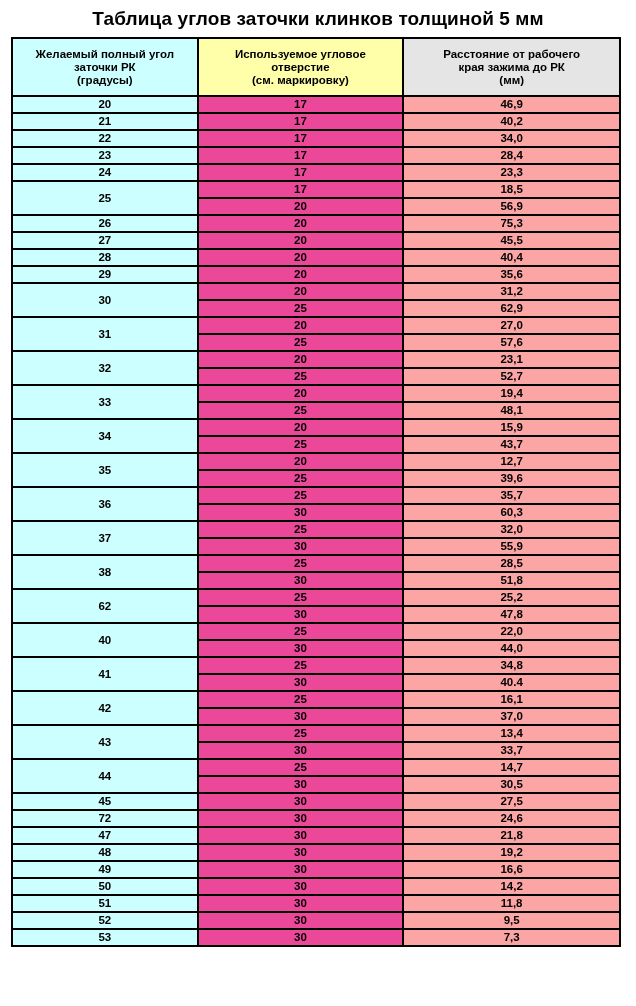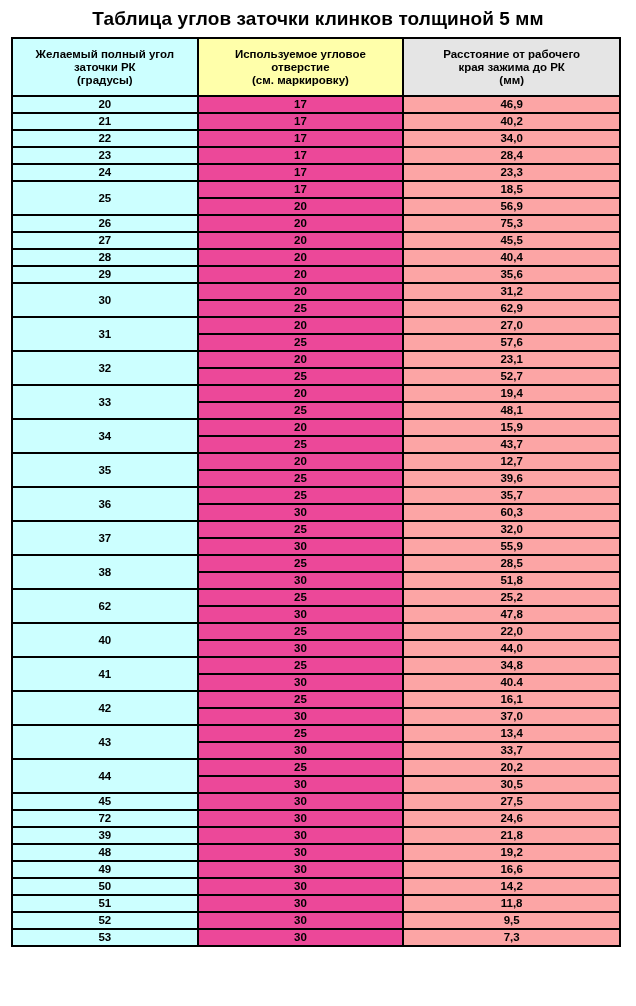--- a/index.html
+++ b/index.html
@@ -275,38 +275,38 @@
           <td class="cell-hole">25</td>
           <td class="cell-dist">13,4</td>
         </tr>
         <tr>
           <td class="cell-hole">30</td>
           <td class="cell-dist">33,7</td>
         </tr>
         <tr>
           <td class="cell-angle" rowspan="2">44</td>
           <td class="cell-hole">25</td>
-          <td class="cell-dist">20,2</td>
+          <td class="cell-dist">14,7</td>
         </tr>
         <tr>
           <td class="cell-hole">30</td>
           <td class="cell-dist">30,5</td>
         </tr>
         <tr>
           <td class="cell-angle">45</td>
           <td class="cell-hole">30</td>
           <td class="cell-dist">27,5</td>
         </tr>
         <tr>
           <td class="cell-angle">72</td>
           <td class="cell-hole">30</td>
           <td class="cell-dist">24,6</td>
         </tr>
         <tr>
-          <td class="cell-angle">39</td>
+          <td class="cell-angle">47</td>
           <td class="cell-hole">30</td>
           <td class="cell-dist">21,8</td>
         </tr>
         <tr>
           <td class="cell-angle">48</td>
           <td class="cell-hole">30</td>
           <td class="cell-dist">19,2</td>
         </tr>
         <tr>
           <td class="cell-angle">49</td>

